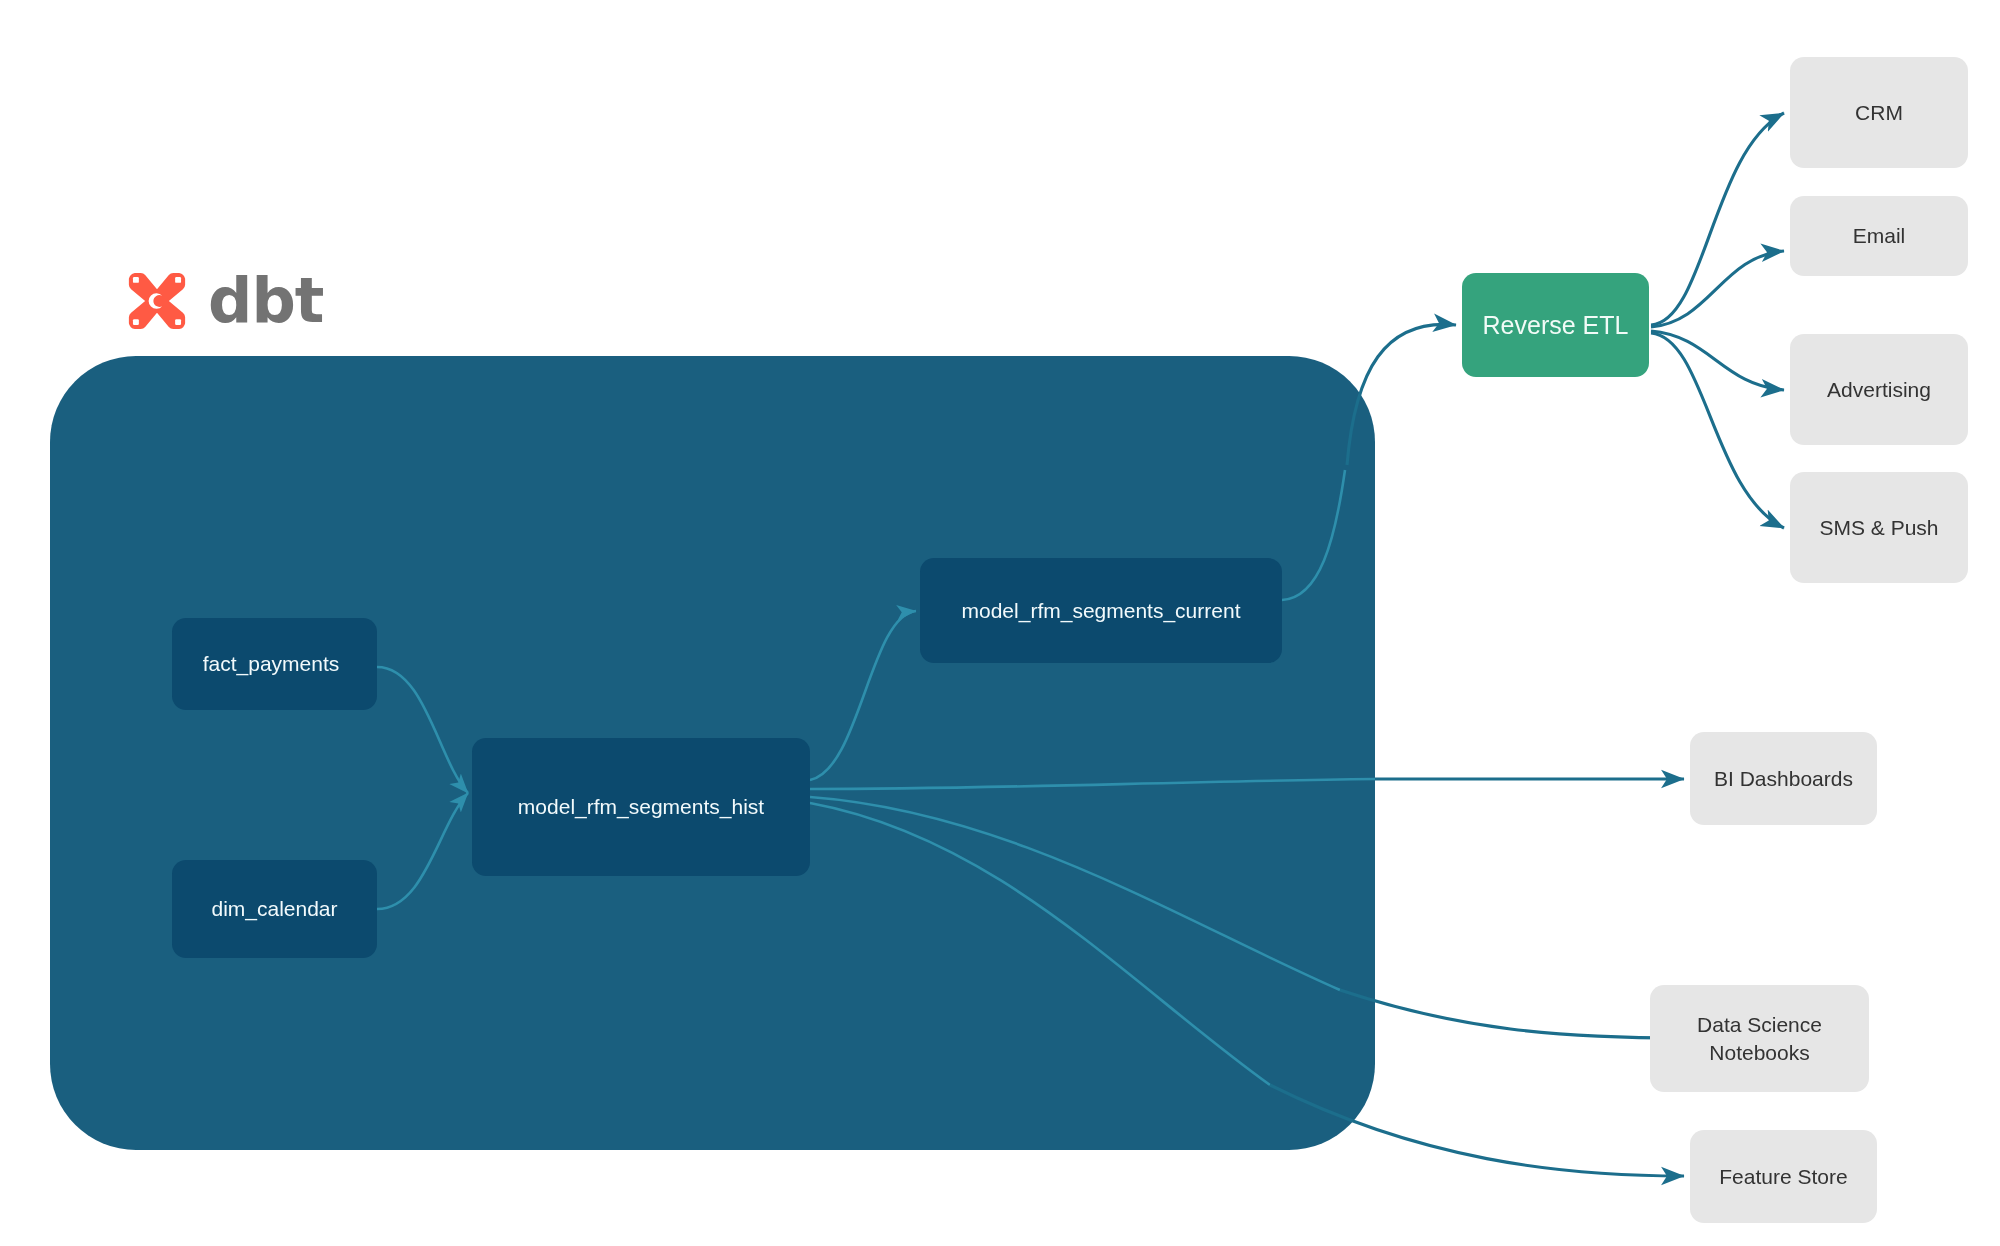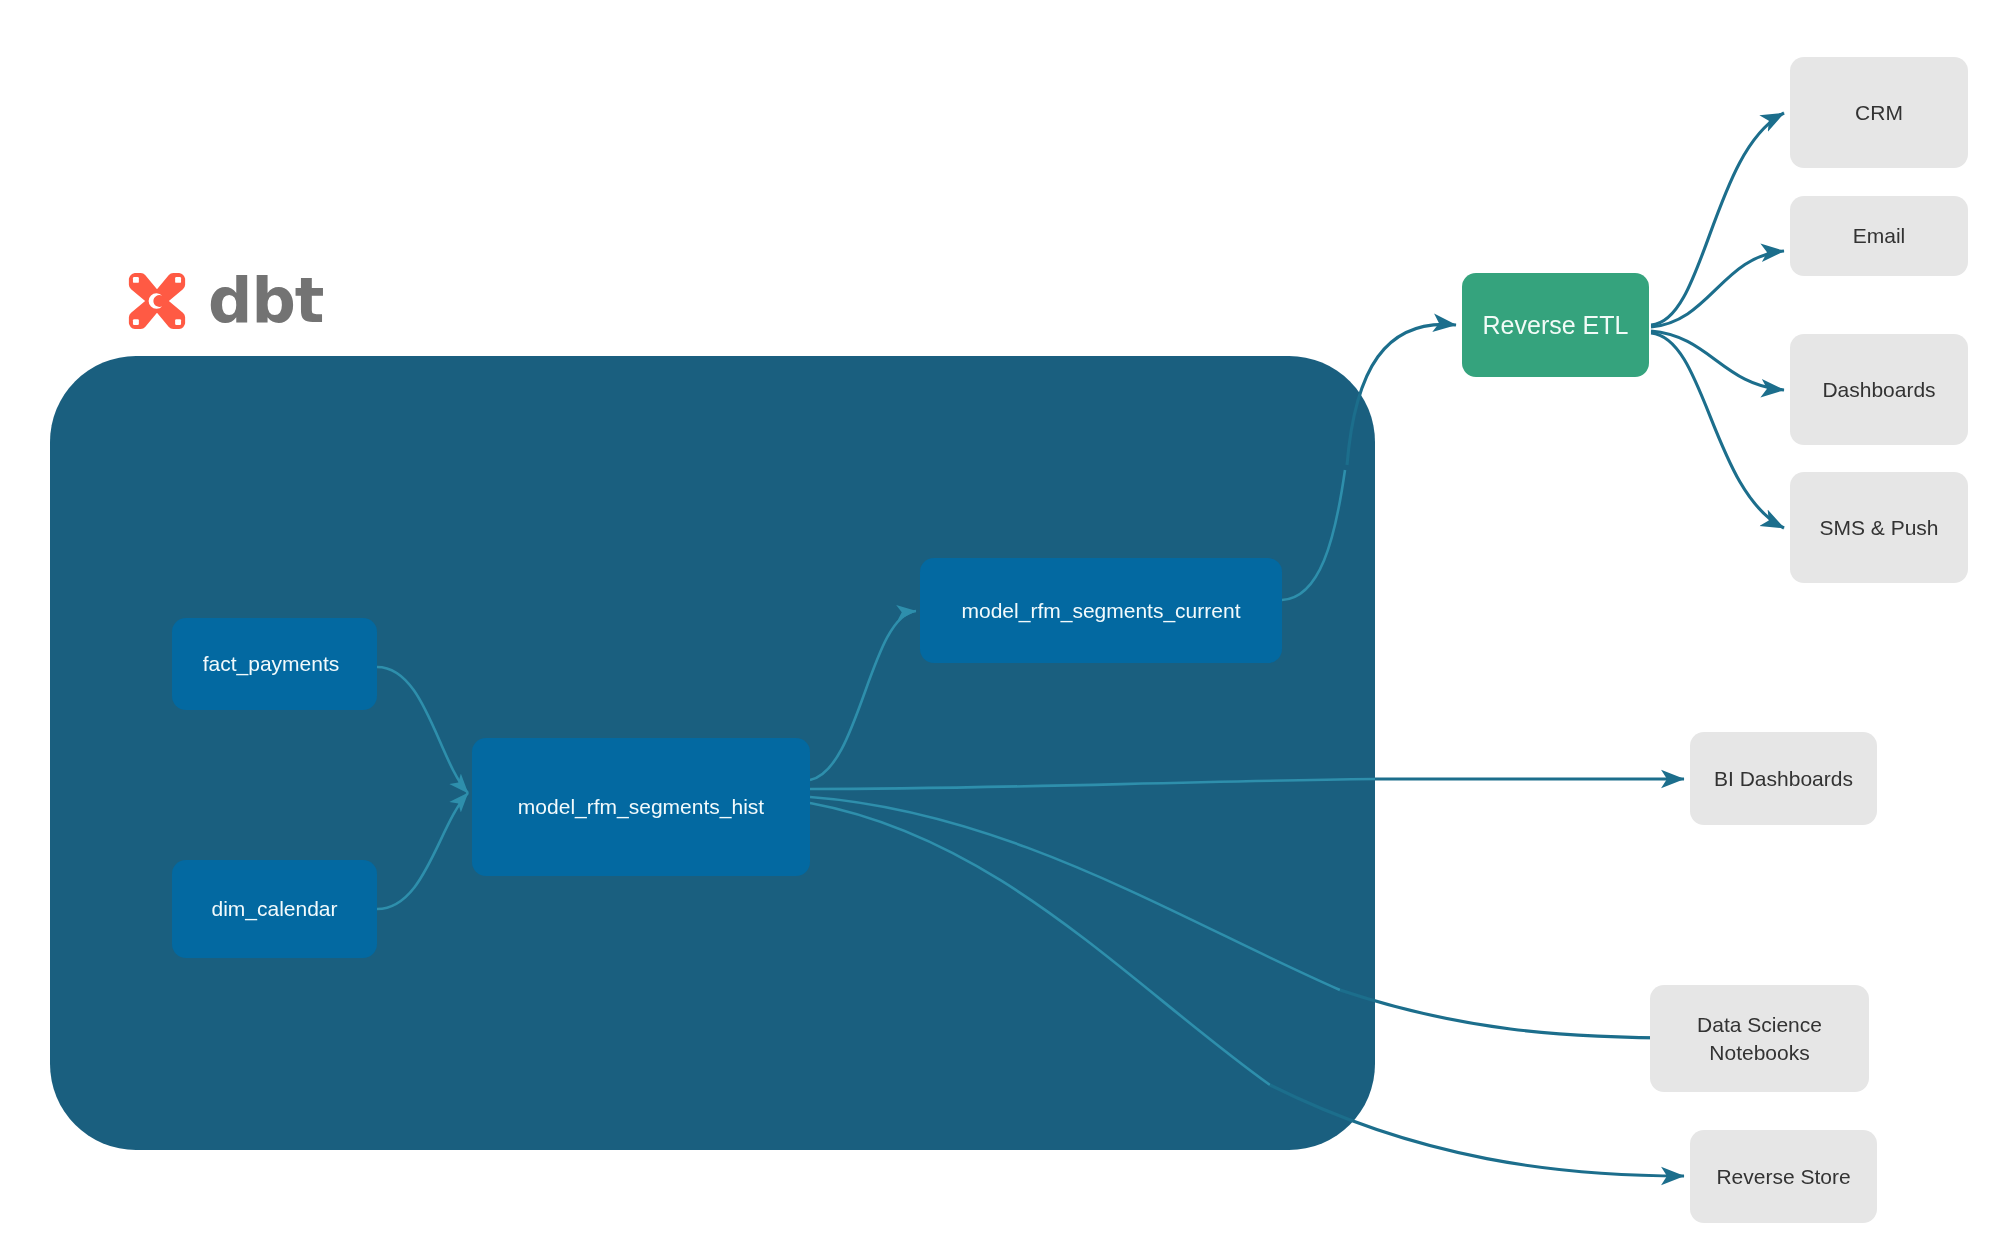--- a/index.html
+++ b/index.html
@@ -64,21 +64,21 @@
   .node {
     position: absolute;
     display: flex;
     align-items: center;
     justify-content: center;
     text-align: center;
     box-sizing: border-box;
     z-index: 5;
   }
   .node-model {
-    background: #0369a1;
+    background: #0c4a6e;
     border-radius: 14px;
     color: #f2fafc;
     font-size: 21px;
     padding: 0 18px;
   }
   .node-green {
     background: #35A37D;
     border-radius: 14px;
     color: #f1fbf7;
     font-size: 25px;
@@ -188,32 +188,32 @@
     <span>Reverse ETL</span>
   </div>
 
   <div class="node node-grey" id="node-crm">
     <span>CRM</span>
   </div>
   <div class="node node-grey" id="node-email">
     <span>Email</span>
   </div>
   <div class="node node-grey" id="node-advertising">
-    <span>Dashboards</span>
+    <span>Advertising</span>
   </div>
   <div class="node node-grey" id="node-sms-push">
     <span>SMS &amp; Push</span>
   </div>
 
   <div class="node node-grey" id="node-bi-dashboards">
     <span>BI Dashboards</span>
   </div>
   <div class="node node-grey" id="node-ds-notebooks">
     <span>
       <span>Data Science</span><br>
       <span>Notebooks</span>
     </span>
   </div>
   <div class="node node-grey" id="node-feature-store">
-    <span>Reverse Store</span>
+    <span>Feature Store</span>
   </div>
 
 </div>
 
 </body></html>

